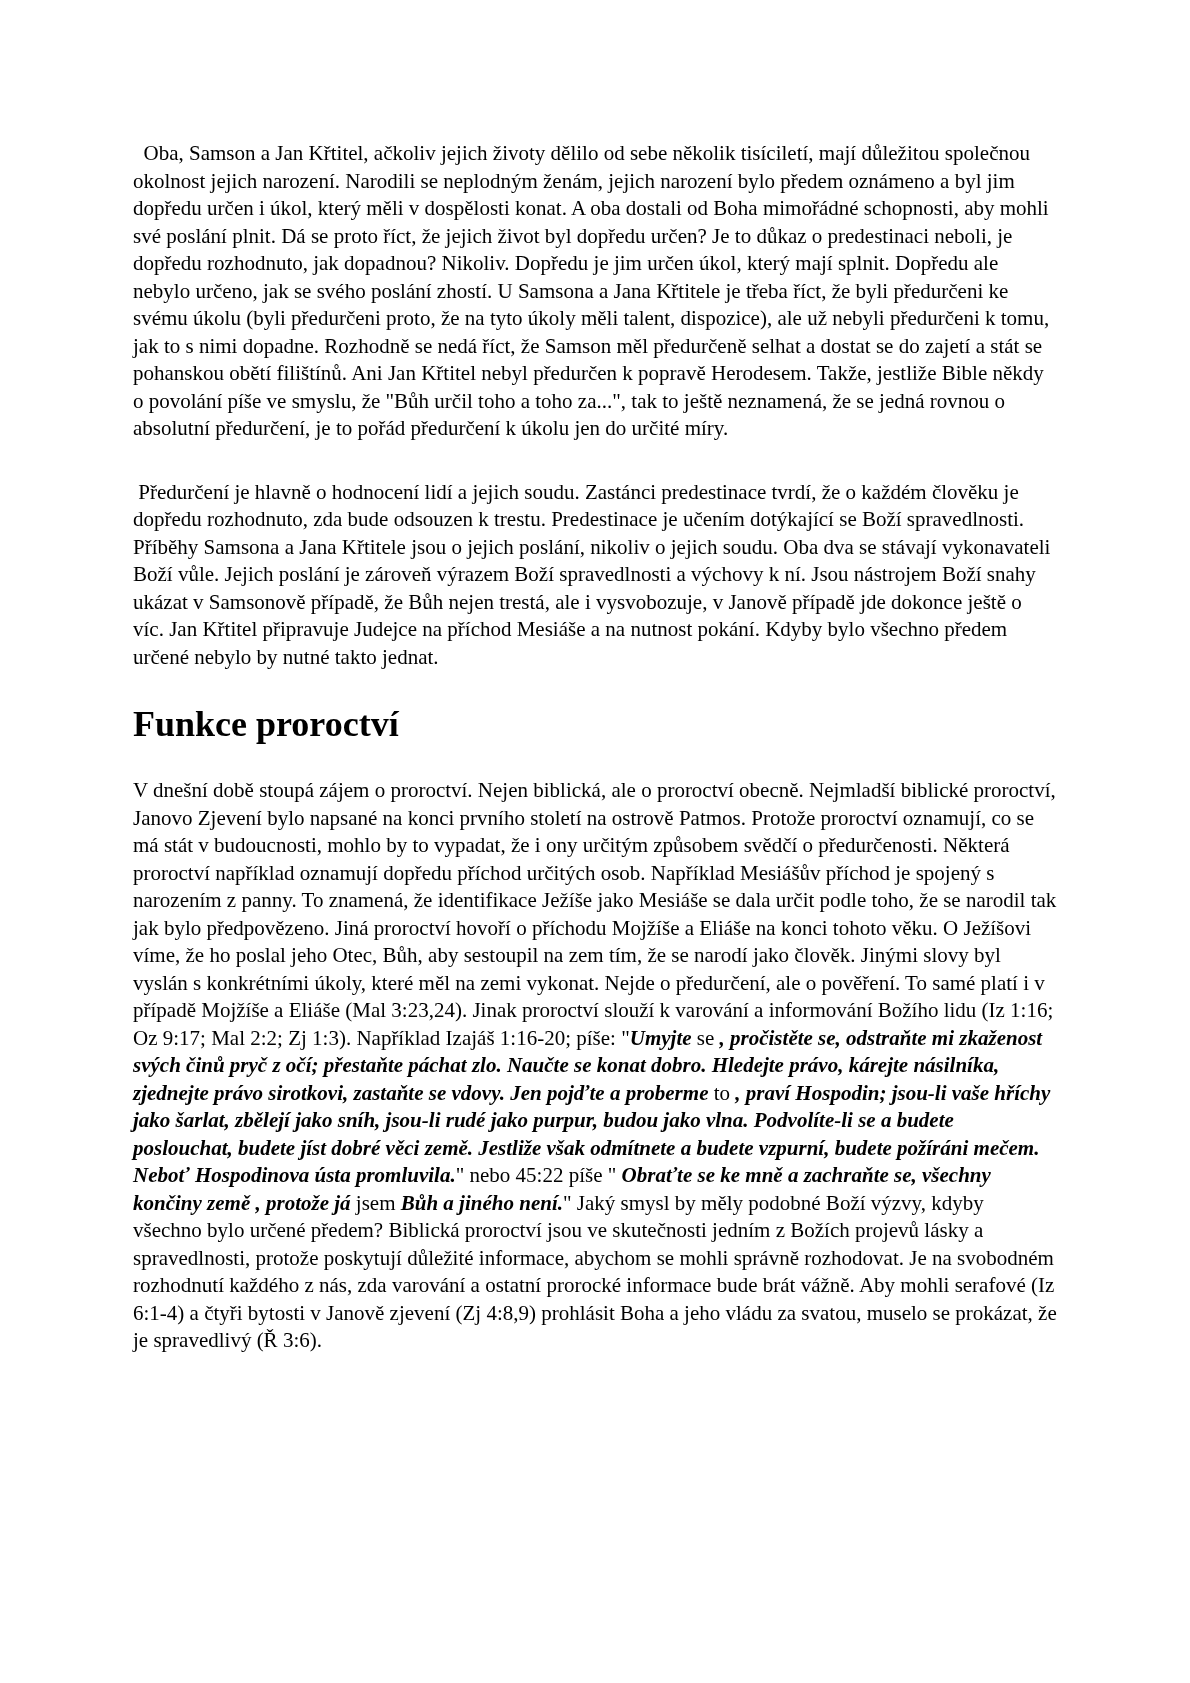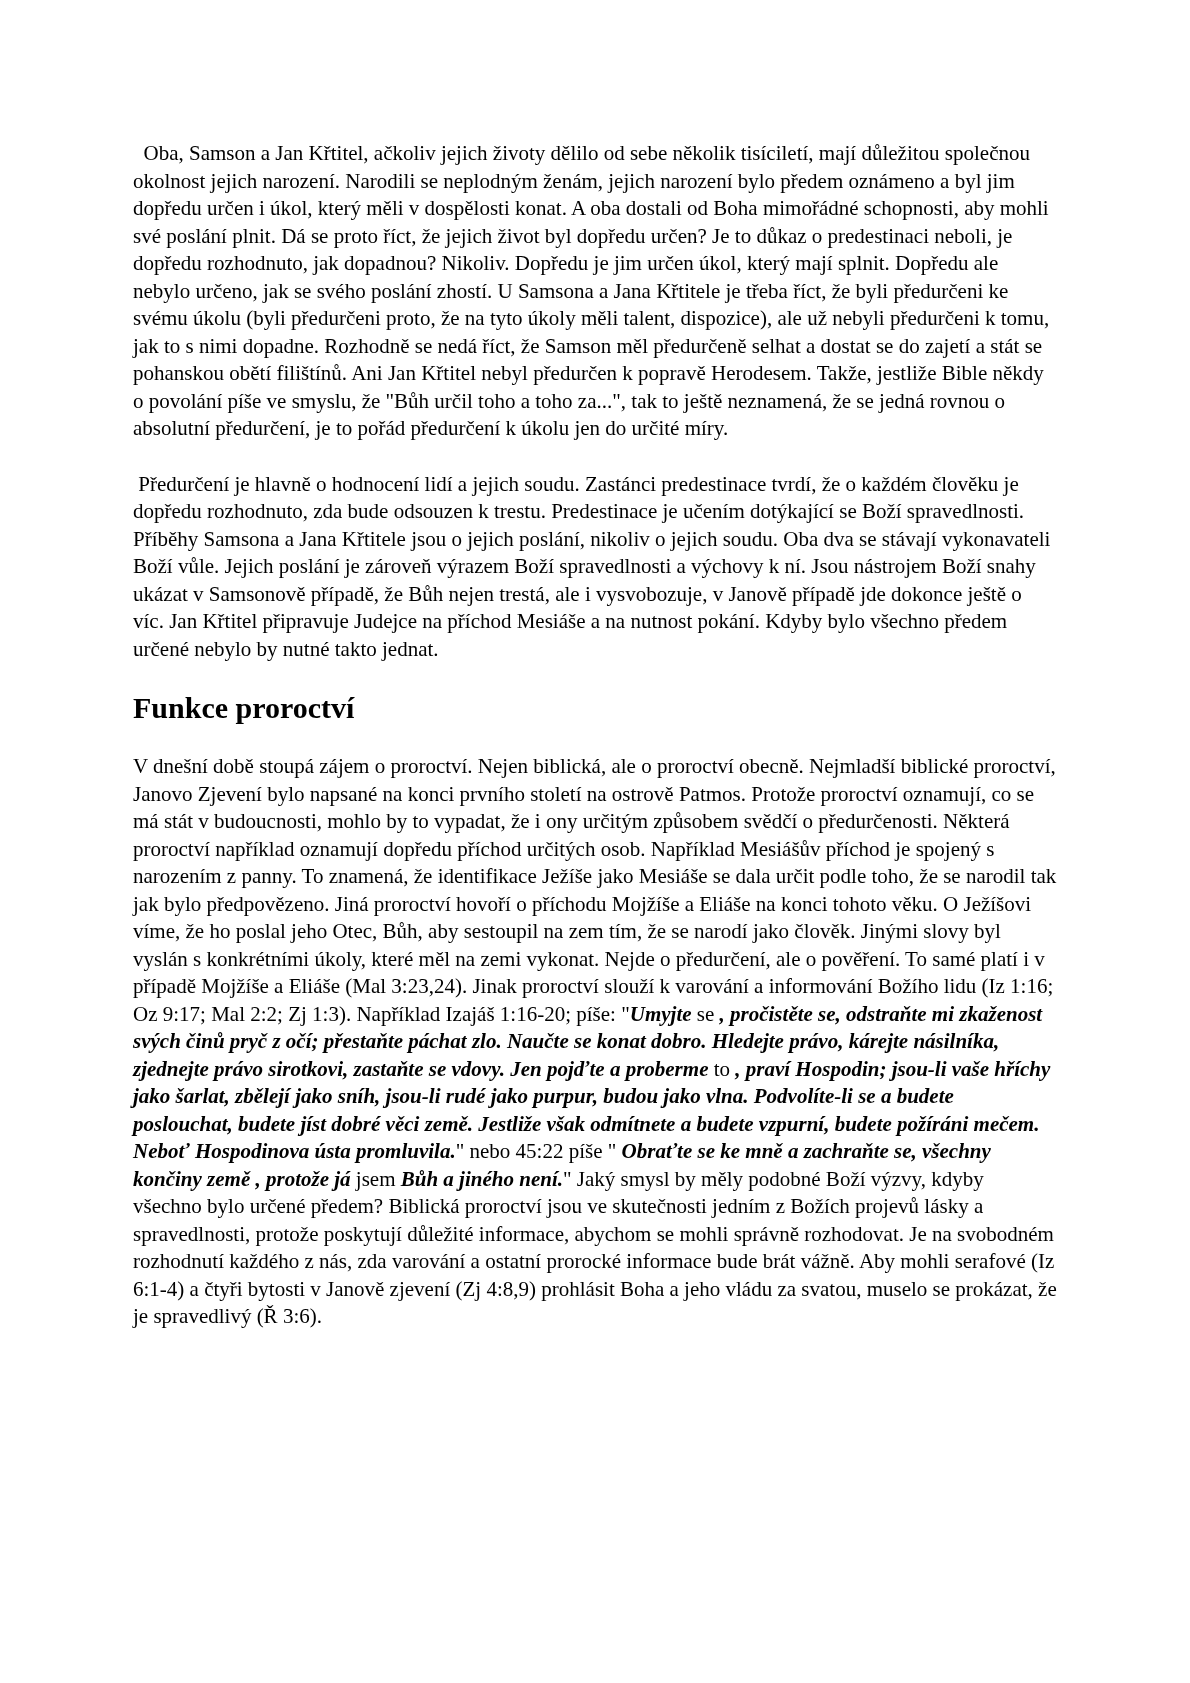--- a/index.html
+++ b/index.html
@@ -20,23 +20,23 @@
     top: 140px;
     width: 924px;
     color: #000000;
     font-family: "Liberation Serif", "DejaVu Serif", serif;
     font-size: 21px;
     line-height: 27.5px;
     text-align: left;
     white-space: pre-wrap;
   }
   .doc-block { margin: 0; }
-  .doc-block + .doc-block { margin-top: 28px; }
+  .doc-block + .doc-block { margin-top: 36px; }
   .doc-heading {
-    font-size: 30px;
+    font-size: 36px;
     line-height: 34px;
     font-weight: bold;
   }
   .run-normal      { font-style: normal;  font-weight: normal; }
   .run-italic      { font-style: italic;  font-weight: bold; }
   .run-bold        { font-style: normal;  font-weight: bold; }
   .run-bold-italic { font-style: italic;  font-weight: bold; text-align: center; }
 </style>
 </head>
 <body>

